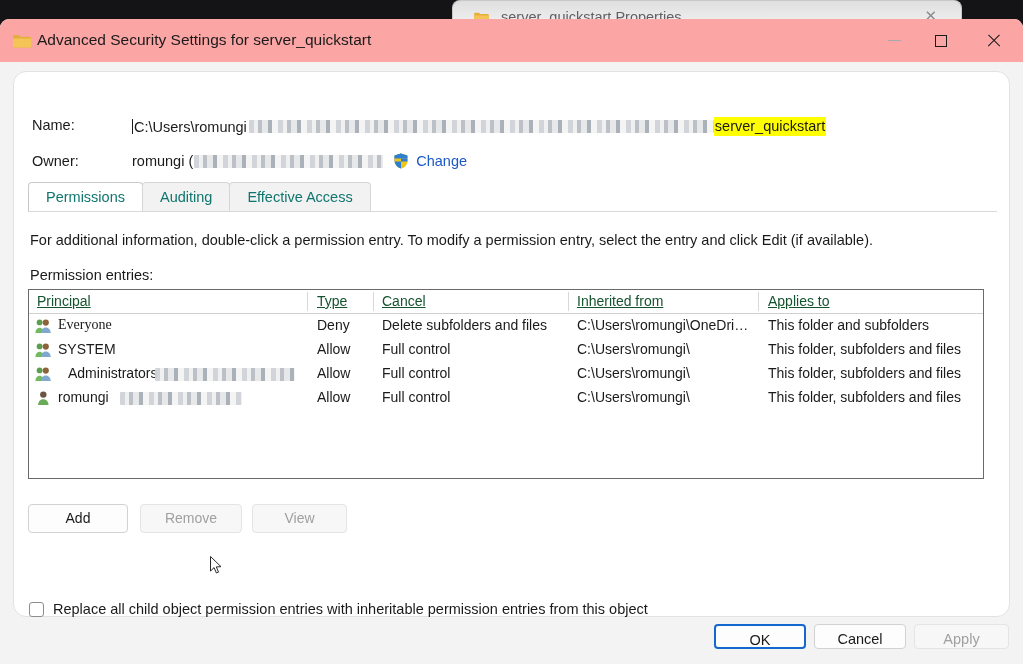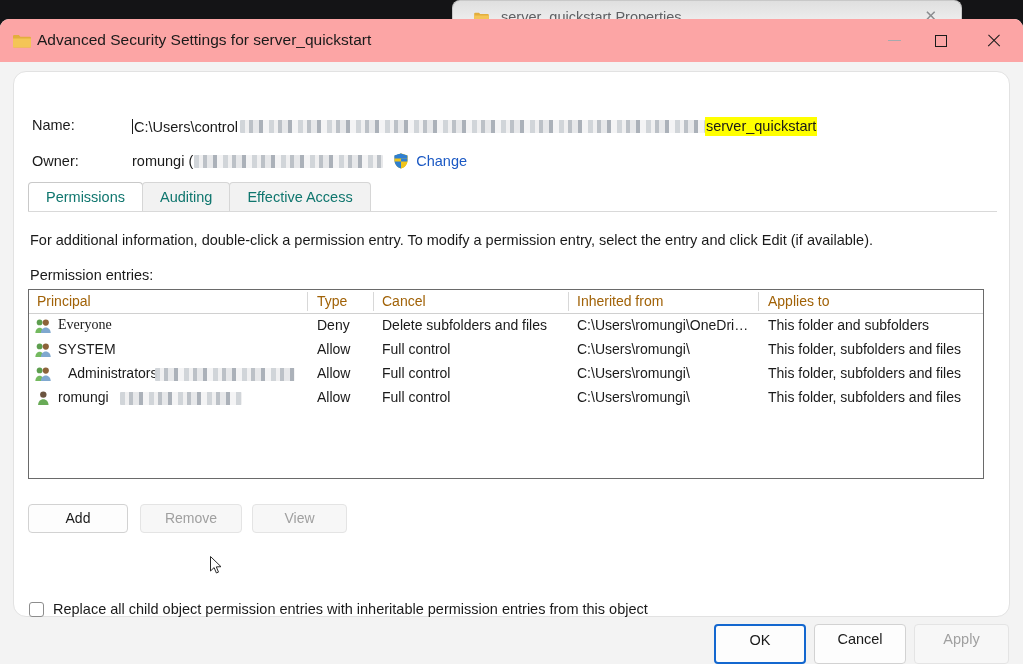--- a/index.html
+++ b/index.html
@@ -206,21 +206,21 @@
     background: #ffffff;
     box-sizing: border-box;
   }
   .thead {
     position: relative;
     height: 23px;
     border-bottom: 1px solid #d0d0d0;
   }
   .th {
     position: absolute; top: 3px;
-    font-size: 14px; color: #a16207; white-space: nowrap;
+    font-size: 14px; color: #14532d; white-space: nowrap; text-decoration: underline;
   }
   .vsep { position: absolute; top: 2px; width: 1px; height: 19px; background: #d8d8d8; }
   .row { position: relative; height: 24px; }
   .cell {
     position: absolute; top: 3px;
     font-size: 14px; color: #1a1a1a; white-space: nowrap;
   }
   .pri-ico { position: absolute; left: 6px; top: 4px; width: 17px; height: 16px; }
 
   
@@ -244,21 +244,21 @@
   .chk-wrap { position: absolute; left: 15px; top: 517px; display: flex; align-items: center; margin-top: 12px; }
   .chkbox {
     width: 15px; height: 15px; border: 1px solid #8d8d8d; border-radius: 3px; background: #fff;
     box-sizing: border-box;
   }
   .chk-label { margin-left: 9px; font-size: 14.5px; color: #1a1a1a; white-space: nowrap; }
 
   
   .footer { position: absolute; left: 0; top: 600px; width: 1023px; height: 45px; background: #f3f3f3; }
   .fbtn {
-    position: absolute; top: 5px; height: 40px; line-height: 29px; text-align: center;
+    position: absolute; top: 5px; height: 25px; line-height: 29px; text-align: center;
     font-size: 14.5px; border-radius: 4px; box-sizing: border-box; cursor: default;
     background: #fdfdfd; border: 1px solid #d2d2d2; color: #1a1a1a;
   }
   .fbtn.ok     { left: 714px; width: 92px; border: 2px solid #1367cf; }
   .fbtn.cancel { left: 814px; width: 92px; }
   .fbtn.apply  { left: 914px; width: 95px; color: #a0a0a0; background: #f7f7f7; border-color: #e4e4e4; }
 
   
   .cursor { position: absolute; left: 196px; top: 484px; width: 12px; height: 19px; }
 </style>
@@ -294,21 +294,21 @@
       <div class="wbtn close">
         <div class="glyph-close"></div>
       </div>
     </div>
 
     <div class="card">
 
       <div class="field-row lbl-name">Name:</div>
       <div class="val-name">
         <span class="caret"></span>
-        <span>C:\Users\control</span>
+        <span>C:\Users\romungi</span>
         <span class="redact" style="width:465px;margin-left:2px;"></span>
         <span class="hl-yellow">server_quickstart</span>
       </div>
 
       <div class="field-row lbl-owner">Owner:</div>
       <div class="val-owner">
         <span>romungi (</span>
         <span class="redact" style="width:189px;margin-left:1px;"></span>
         <span class="shield">
           <svg viewBox="0 0 16 16" width="16" height="16">

